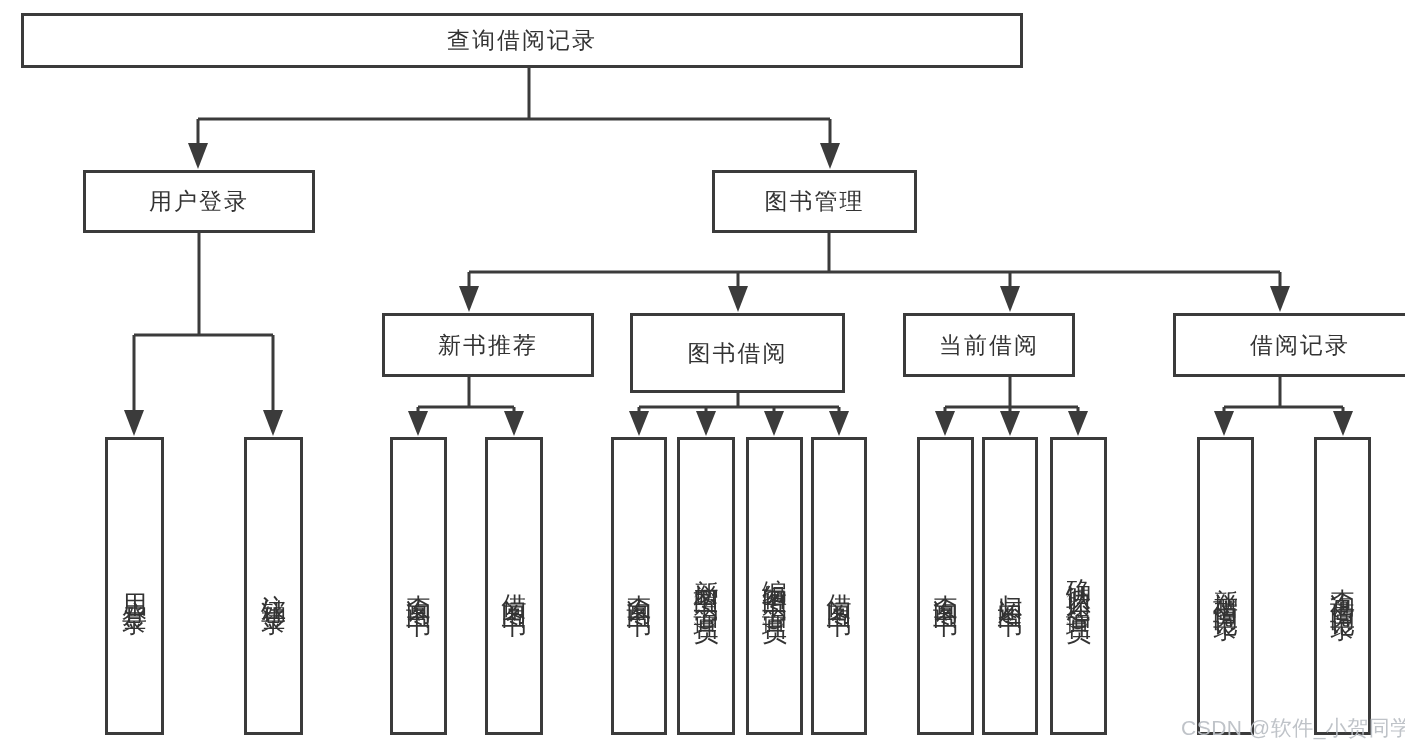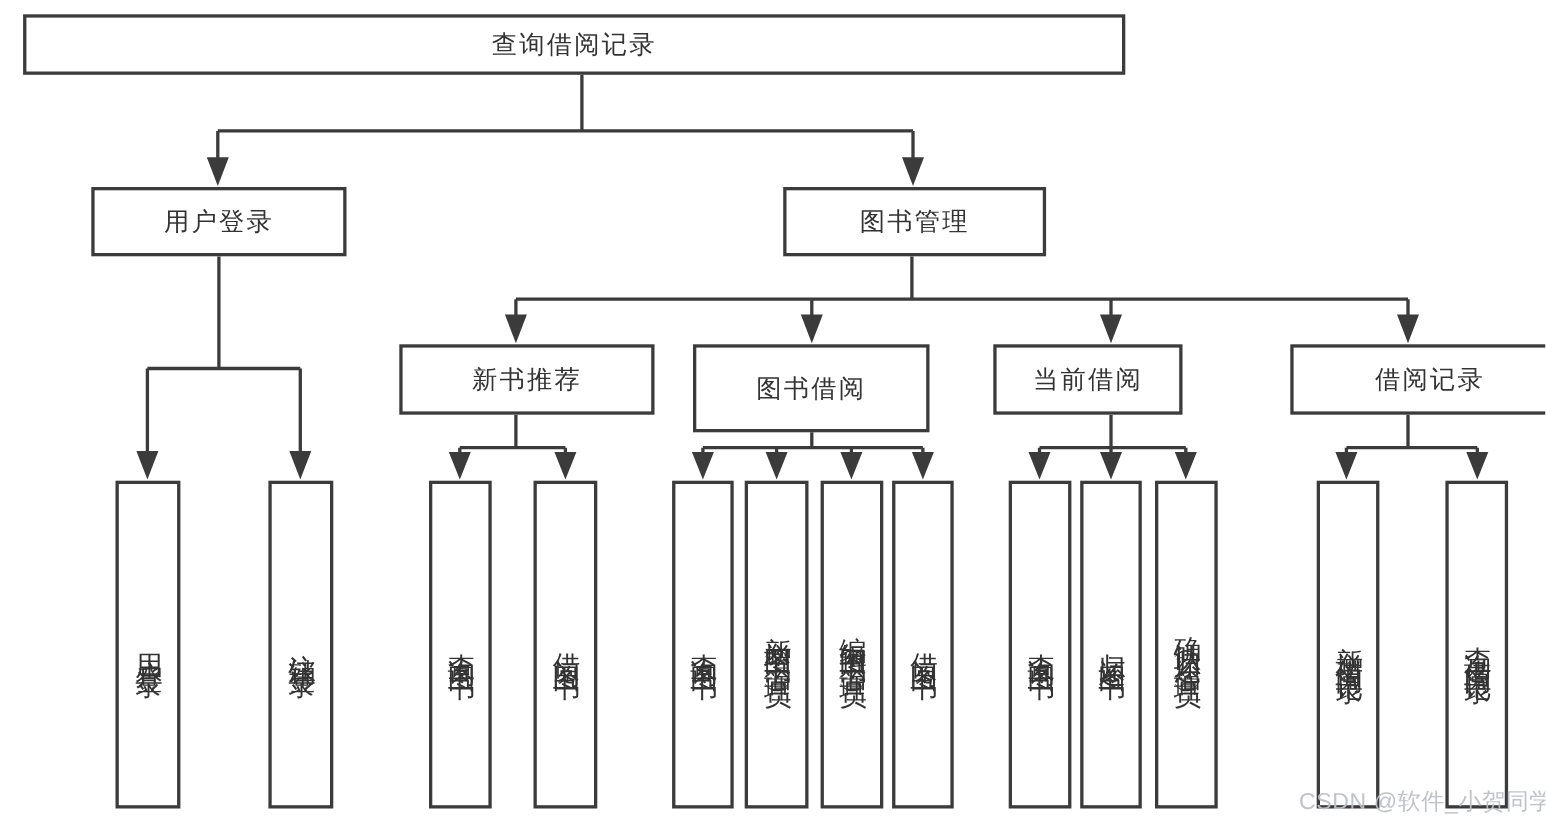--- a/index.html
+++ b/index.html
@@ -114,25 +114,25 @@
     </g>
   </svg>
 
   <div class="box" style="left:21px; top:13px; width:1002px; height:55px;">
     <span class="hlabel">查询借阅记录</span>
   </div>
 
   <div class="box" style="left:83px; top:170px; width:232px; height:63px;">
     <span class="hlabel">用户登录</span>
   </div>
-  <div class="box" style="left:712px; top:170px; width:239px; height:63px;">
+  <div class="box" style="left:712px; top:170px; width:205px; height:63px;">
     <span class="hlabel">图书管理</span>
   </div>
 
-  <div class="box" style="left:363px; top:313px; width:232px; height:64px;">
+  <div class="box" style="left:382px; top:313px; width:212px; height:64px;">
     <span class="hlabel">新书推荐</span>
   </div>
   <div class="box" style="left:630px; top:313px; width:215px; height:80px;">
     <span class="hlabel">图书借阅</span>
   </div>
   <div class="box" style="left:903px; top:313px; width:172px; height:64px;">
     <span class="hlabel">当前借阅</span>
   </div>
   <div class="box" style="left:1173px; top:313px; width:254px; height:64px;">
     <span class="hlabel">借阅记录</span>

